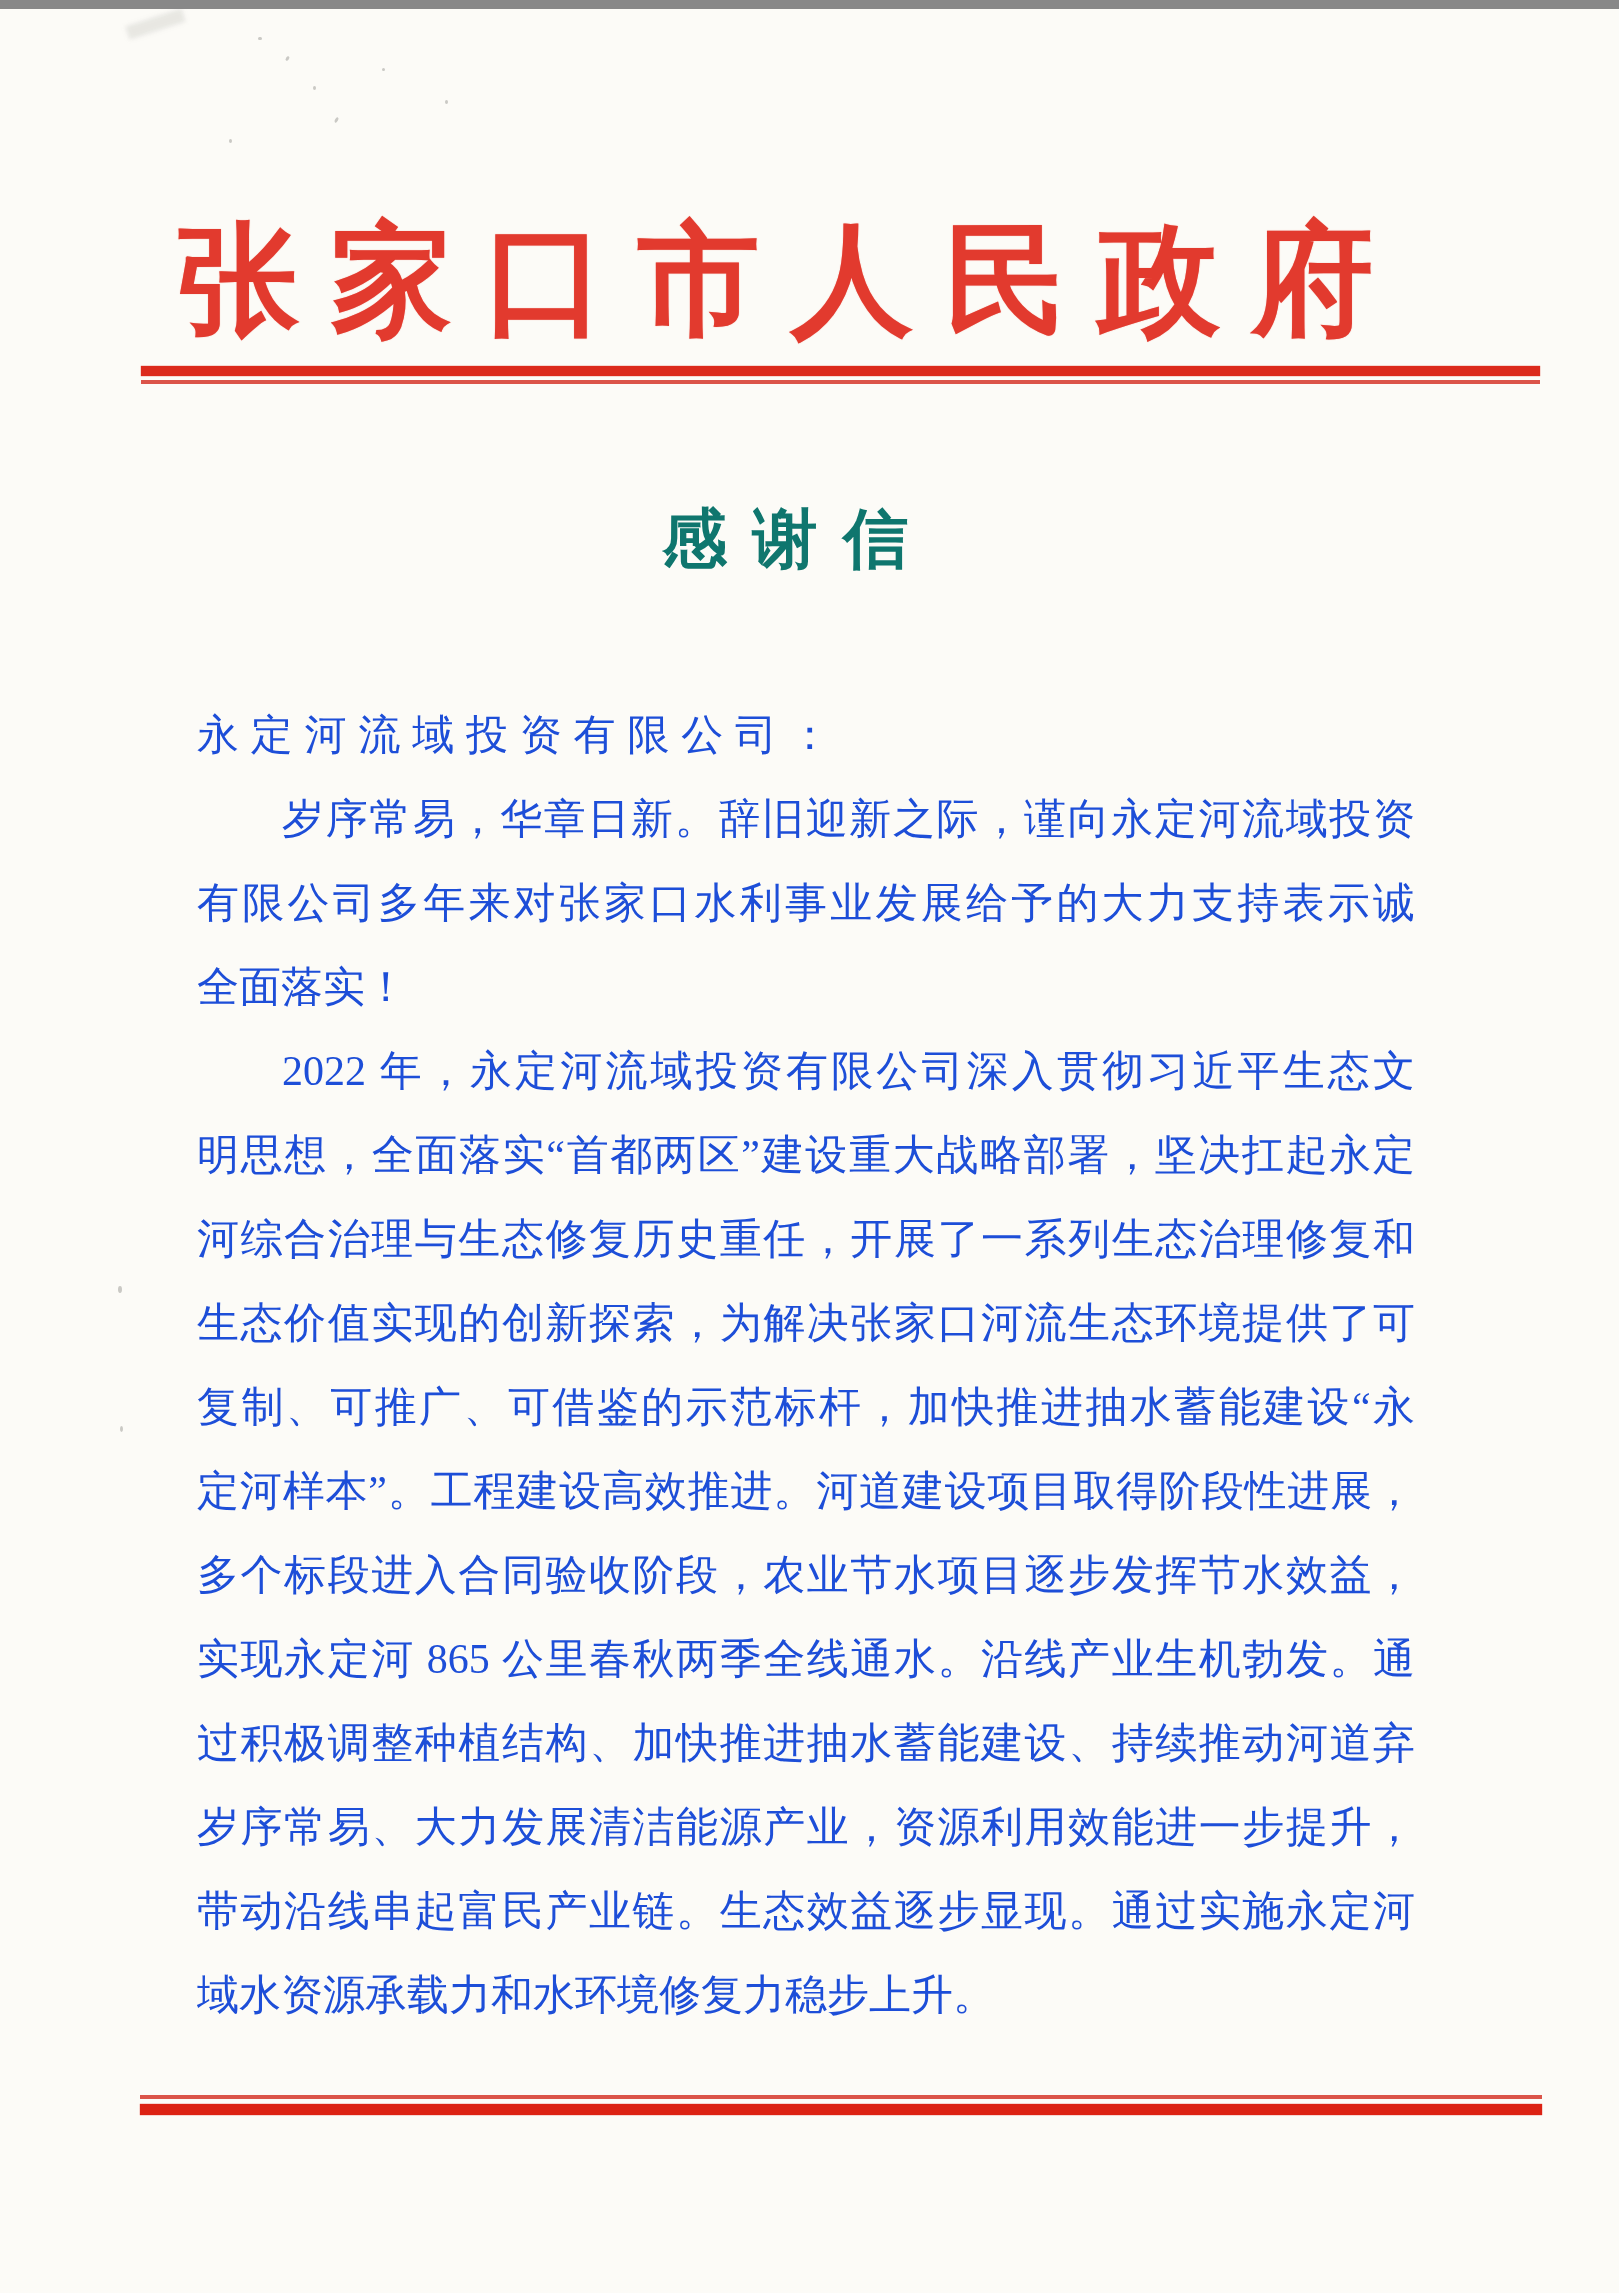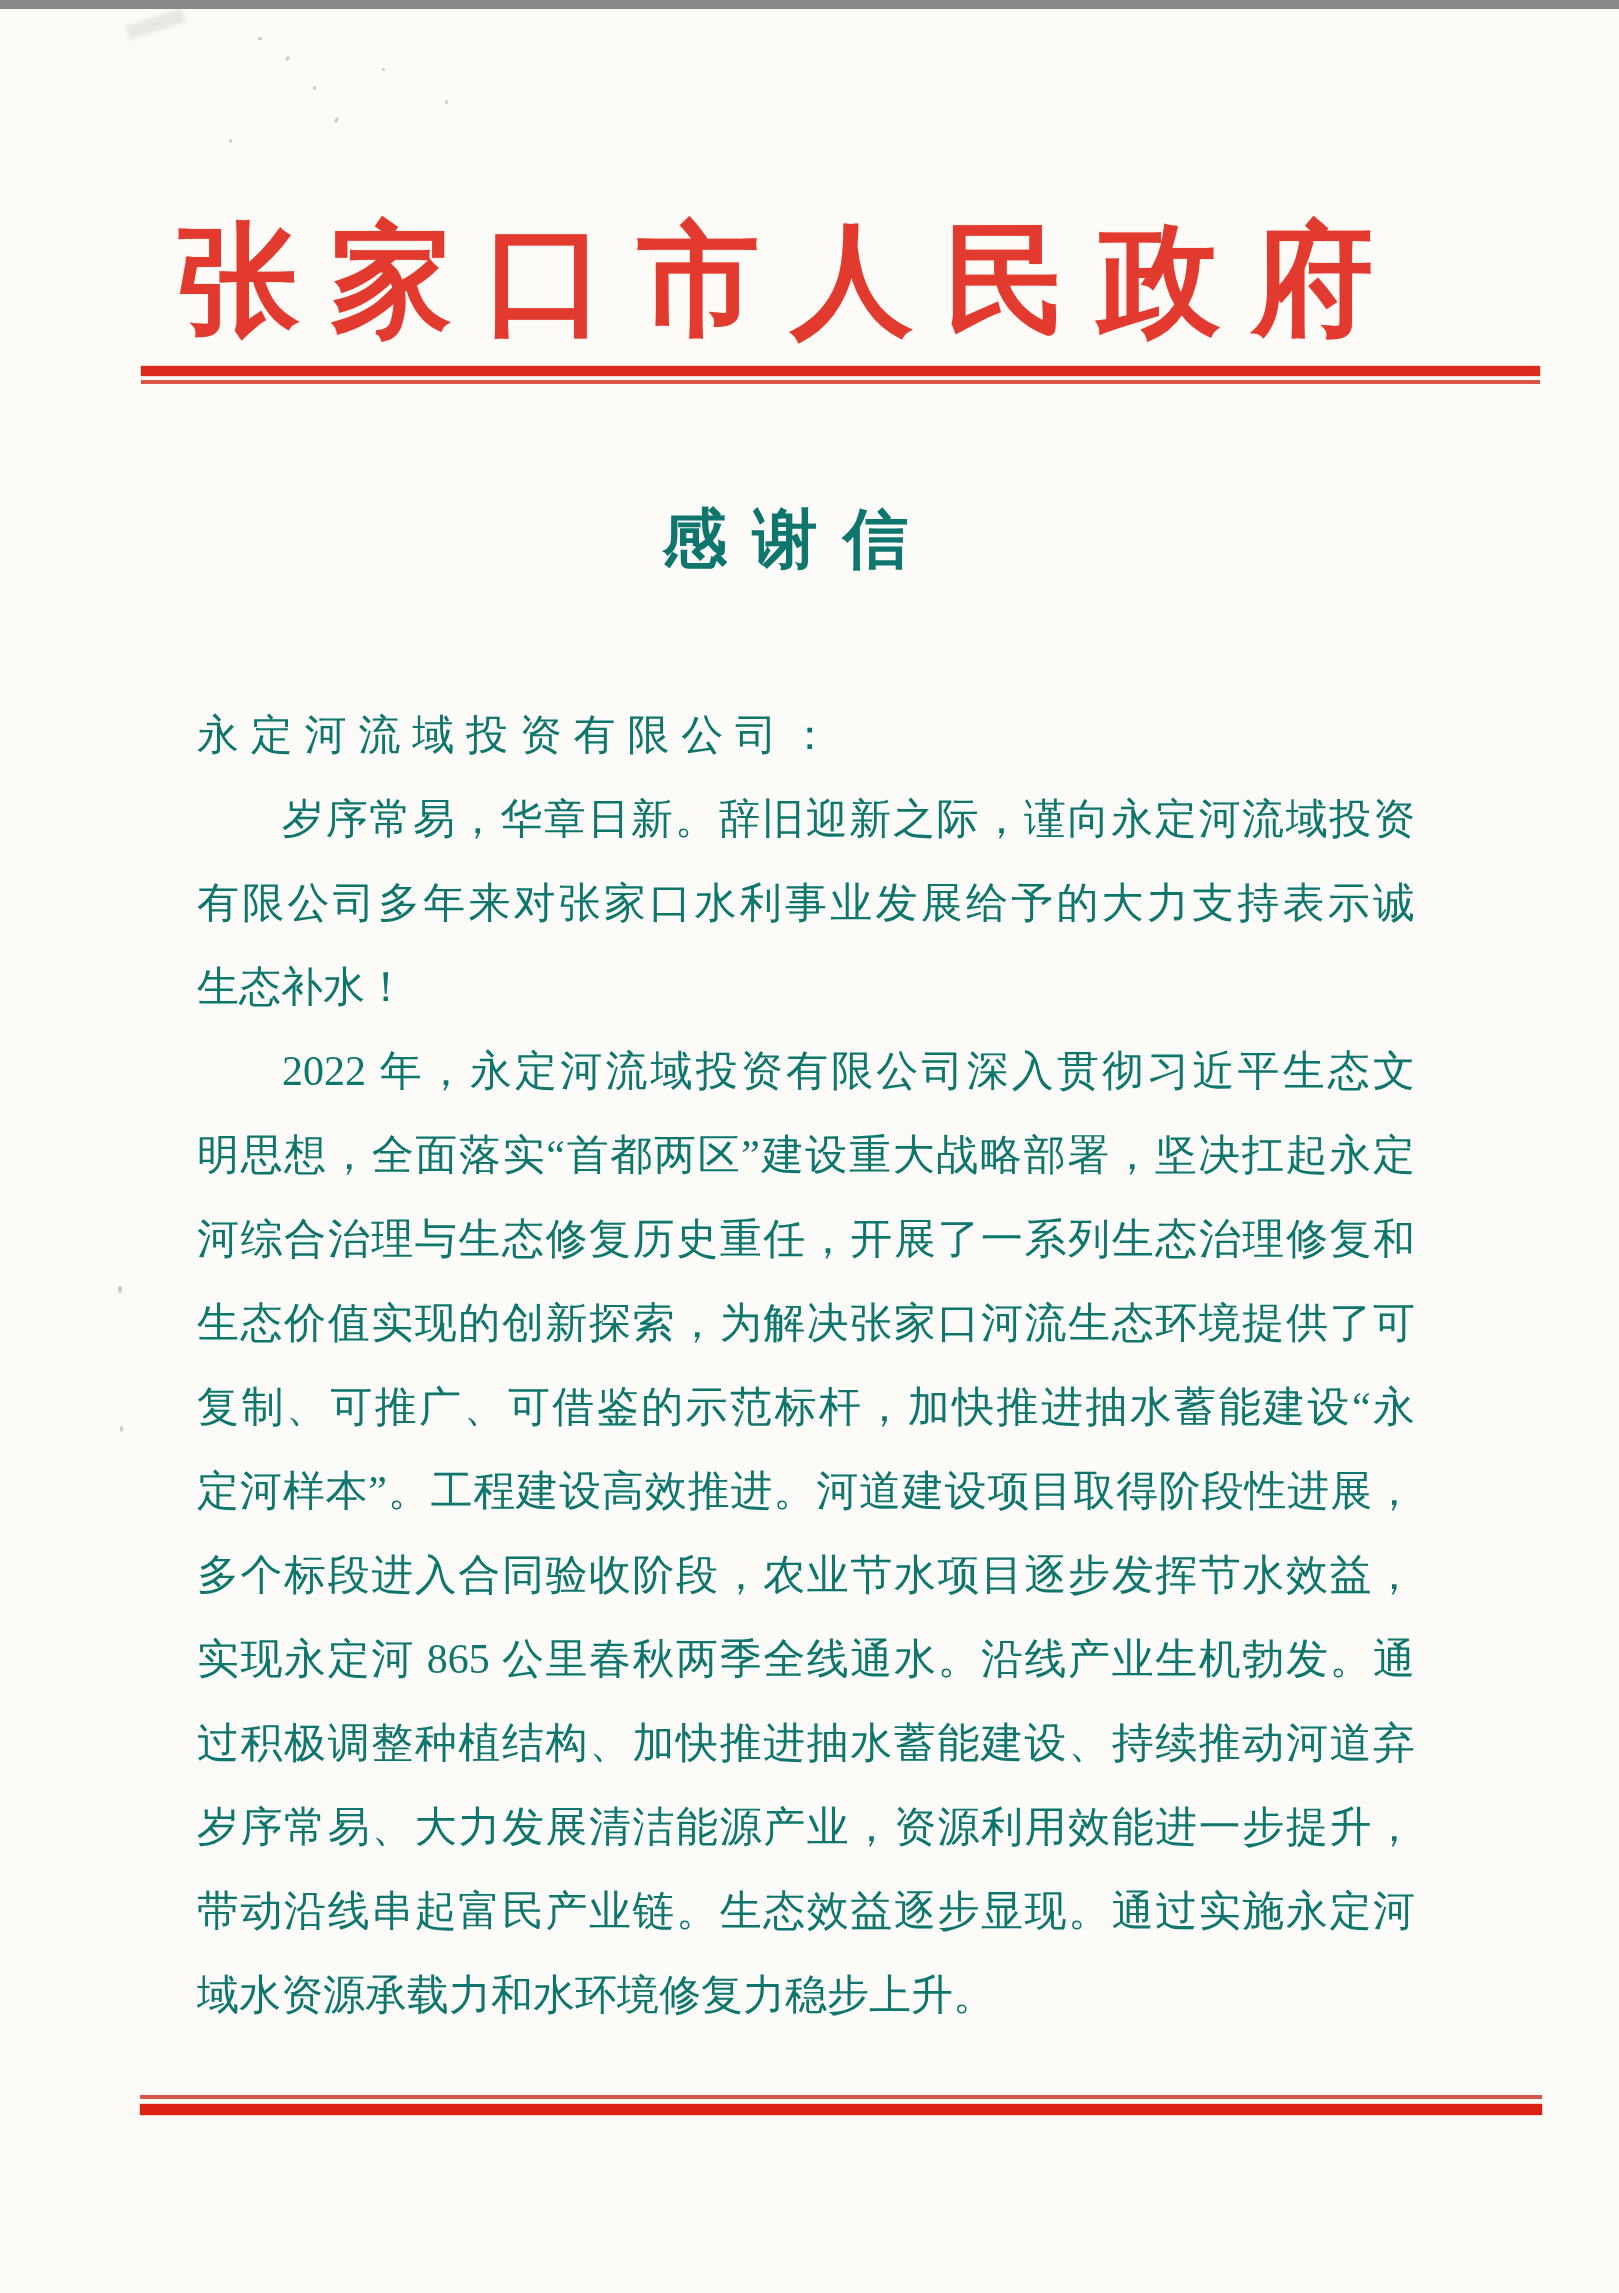--- a/index.html
+++ b/index.html
@@ -47,21 +47,21 @@
     white-space: nowrap;
   }
 
   
   .body-text {
     position: absolute;
     left: 197px;
     top: 684px;
     width: 1218px;
     font-size: 42px;
-    color: #0f766e;
+    color: #1d4ed8;
   }
   .line {
     height: 84px;
     line-height: 84px;
     text-align: justify;
     text-align-last: justify;
     overflow: hidden;
   }
   .line.no-just { text-align: left; text-align-last: left; }
   .line.indent  { text-indent: 85px; }
@@ -92,21 +92,21 @@
 
   <div class="rule rule-top-thick"></div>
   <div class="rule rule-top-thin"></div>
 
   <h1 class="doc-title">感谢信</h1>
 
   <div class="body-text">
     <div class="line no-just salutation">永定河流域投资有限公司：</div>
     <div class="line indent">岁序常易，华章日新。辞旧迎新之际，谨向永定河流域投资</div>
     <div class="line">有限公司多年来对张家口水利事业发展给予的大力支持表示诚</div>
-    <div class="line no-just">生态补水！</div>
+    <div class="line no-just">全面落实！</div>
     <div class="line indent">2022 年，永定河流域投资有限公司深入贯彻习近平生态文</div>
     <div class="line">明思想，全面落实“首都两区”建设重大战略部署，坚决扛起永定</div>
     <div class="line">河综合治理与生态修复历史重任，开展了一系列生态治理修复和</div>
     <div class="line">生态价值实现的创新探索，为解决张家口河流生态环境提供了可</div>
     <div class="line">复制、可推广、可借鉴的示范标杆，加快推进抽水蓄能建设“永</div>
     <div class="line">定河样本”。工程建设高效推进。河道建设项目取得阶段性进展，</div>
     <div class="line">多个标段进入合同验收阶段，农业节水项目逐步发挥节水效益，</div>
     <div class="line">实现永定河 865 公里春秋两季全线通水。沿线产业生机勃发。通</div>
     <div class="line">过积极调整种植结构、加快推进抽水蓄能建设、持续推动河道弃</div>
     <div class="line">岁序常易、大力发展清洁能源产业，资源利用效能进一步提升，</div>

